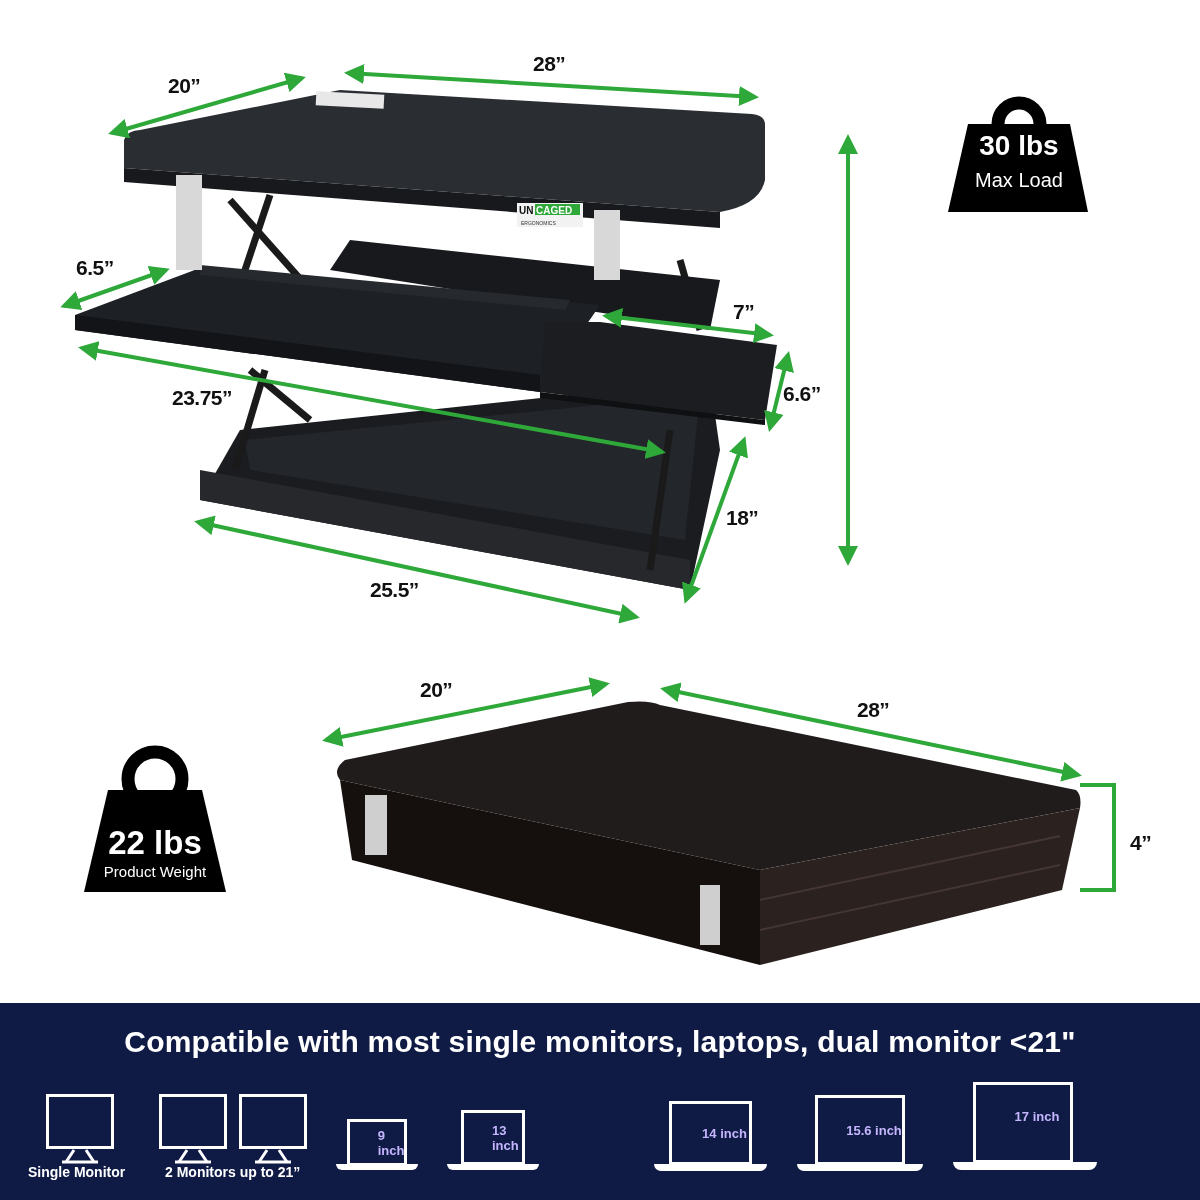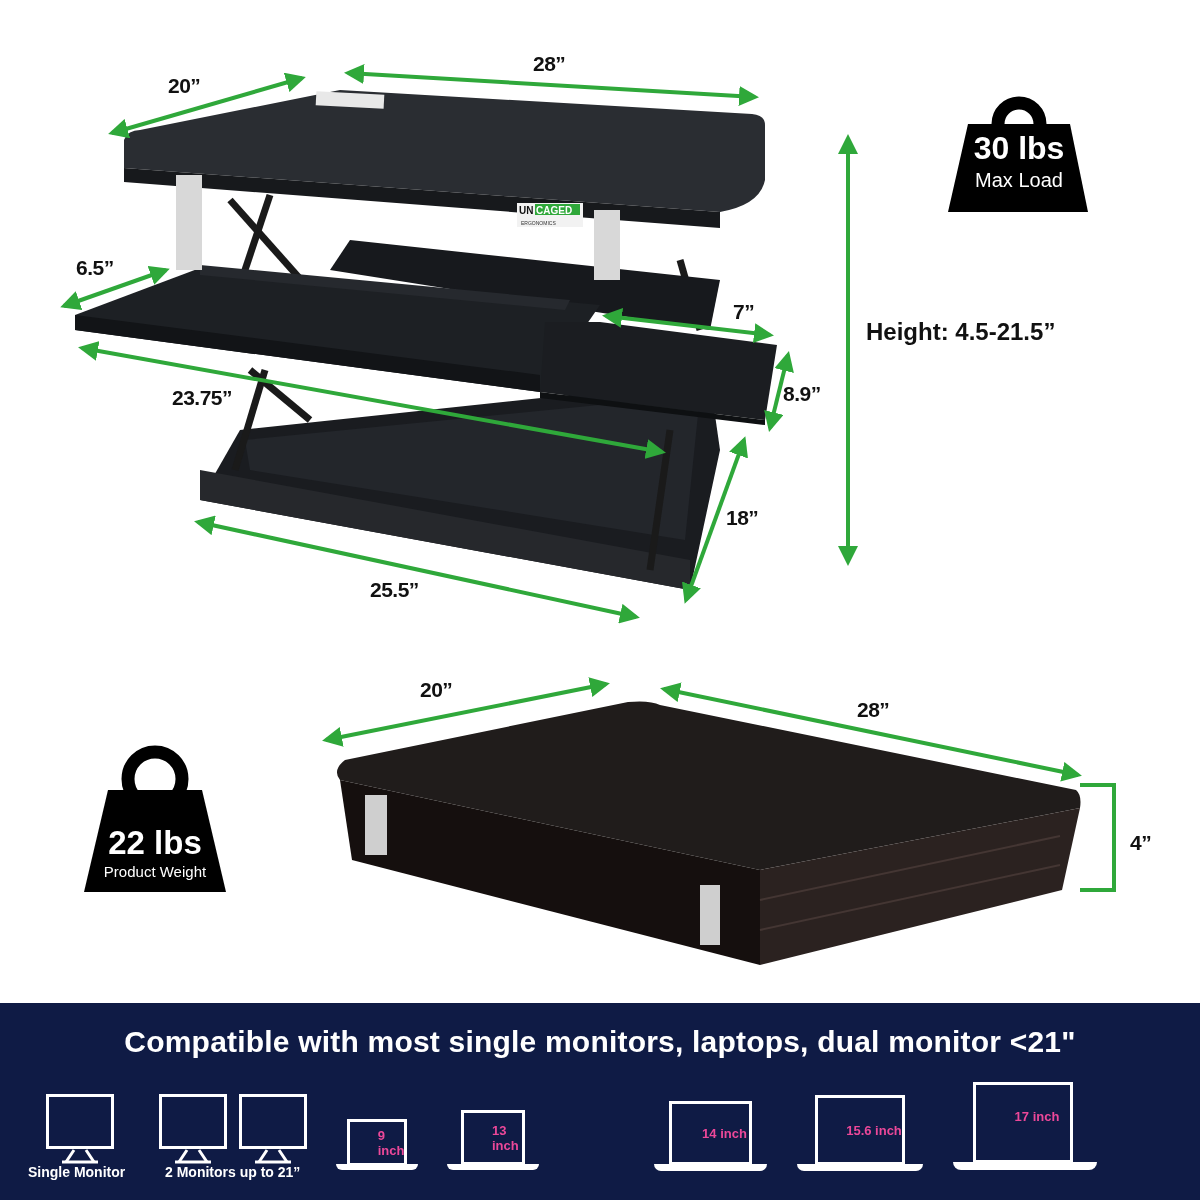--- a/index.html
+++ b/index.html
@@ -9,21 +9,21 @@
   svg.layer { position:absolute; left:0; top:0; width:1200px; height:1000px; }
   .weight { position:absolute; }
   .weight .num { position:absolute; left:0; right:0; text-align:center; color:#fff; font-weight:700; white-space:nowrap; }
   .weight .sub { position:absolute; left:0; right:0; text-align:center; color:#fff; white-space:nowrap; }
   .adjust { position:absolute; left:866px; top:316px; font-size:24px; font-weight:700; line-height:32px; color:#111; }
   .banner { position:absolute; left:0; top:1003px; width:1200px; height:203px; background:#0f1b45; }
   .banner-title { position:absolute; left:0; right:0; top:22px; text-align:center; color:#fff; font-size:30px; font-weight:700; letter-spacing:0.2px; }
   .dev { position:absolute; color:#fff; }
   .monitor { position:absolute; border:3px solid #fff; box-sizing:border-box; }
   .stand { position:absolute; }
-  .laptop-screen { position:absolute; border:3px solid #fff; box-sizing:border-box; display:flex; align-items:center; justify-content:center; color:#ec4899; font-size:13px; font-weight:700;padding-left:28px; }
+  .laptop-screen { position:absolute; border:3px solid #fff; box-sizing:border-box; display:flex; align-items:center; justify-content:center; color:#c4b5fd; font-size:13px; font-weight:700;padding-left:28px; }
   .laptop-base { position:absolute; background:#fff; border-radius:0 0 8px 8px; }
   .dev-label { position:absolute; color:#fff; font-size:14px; font-weight:700; white-space:nowrap; }
 </style>
 </head>
 <body>
 
 <svg class="layer" viewBox="0 0 1200 1000">
   <defs>
     <marker id="ah" viewBox="0 0 10 10" refX="8" refY="5" markerWidth="5" markerHeight="5" orient="auto-start-reverse">
       <path d="M0,0 L10,5 L0,10 z" fill="#2fa83a"></path>
@@ -102,34 +102,33 @@
     <rect x="365" y="795" width="22" height="60" fill="#cfcfcf"></rect>
     <rect x="700" y="885" width="20" height="60" fill="#cfcfcf"></rect>
   </g>
 </svg>
 
 <div class="dim-label" style="left:168px;top:74px;">20”</div>
 <div class="dim-label" style="left:533px;top:52px;">28”</div>
 <div class="dim-label" style="left:76px;top:256px;">6.5”</div>
 <div class="dim-label" style="left:733px;top:300px;">7”</div>
 <div class="dim-label" style="left:172px;top:386px;">23.75”</div>
-<div class="dim-label" style="left:783px;top:382px;">8.9”</div>
+<div class="dim-label" style="left:783px;top:382px;">6.6”</div>
 <div class="dim-label" style="left:726px;top:506px;">18”</div>
 <div class="dim-label" style="left:370px;top:578px;">25.5”</div>
 
 <div class="adjust">
-  <div>Height: 4.5-21.5”</div>
 </div>
 
 <div class="weight" style="left:946px;top:90px;width:146px;height:125px;">
   <svg width="146" height="125" viewBox="0 0 146 125">
     <path d="M52,34 A21,21 0 1 1 94,34" stroke="#000" stroke-width="13" fill="none"></path>
     <polygon points="22,34 124,34 142,122 2,122" fill="#000"></polygon>
   </svg>
-  <div class="num" style="top:40px;font-size:32px;">30 lbs</div>
+  <div class="num" style="top:40px;font-size:28px;">30 lbs</div>
   <div class="sub" style="top:79px;font-size:20px;">Max Load</div>
 </div>
 
 <div class="dim-label" style="left:420px;top:678px;">20”</div>
 <div class="dim-label" style="left:857px;top:698px;">28”</div>
 <div class="dim-label" style="left:1130px;top:831px;">4”</div>
 
 <div class="weight" style="left:80px;top:742px;width:150px;height:152px;">
   <svg width="150" height="152" viewBox="0 0 150 152">
     <circle cx="75" cy="37" r="27" stroke="#000" stroke-width="13" fill="none"></circle>

